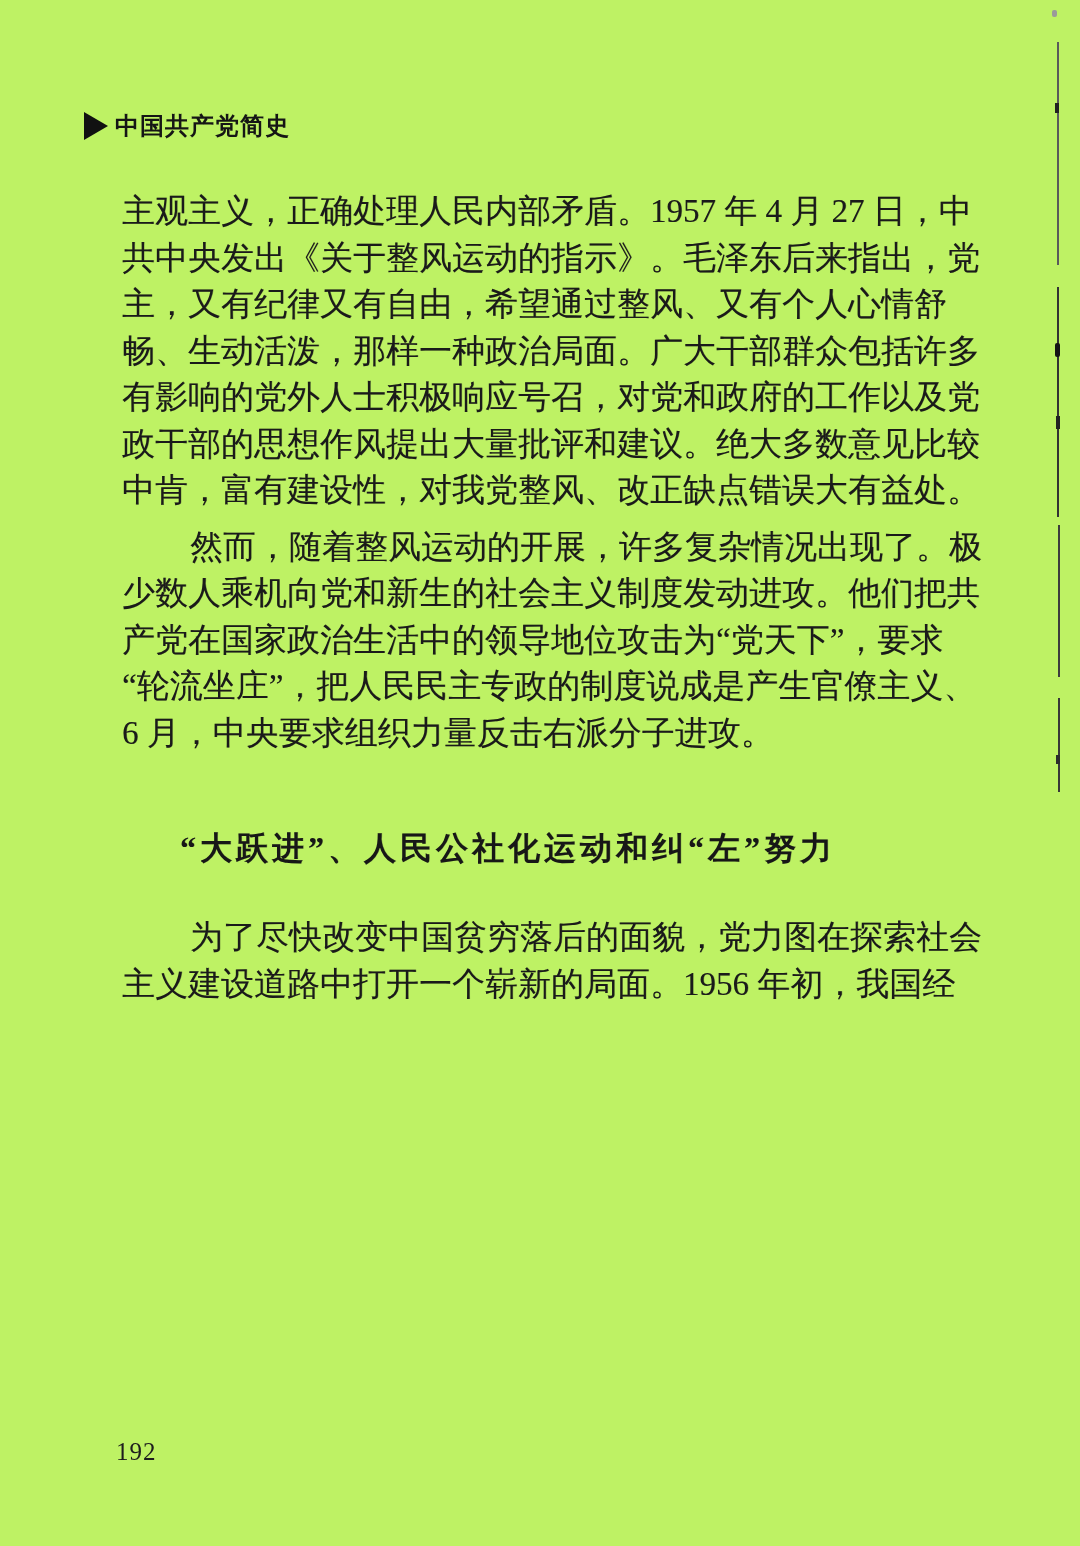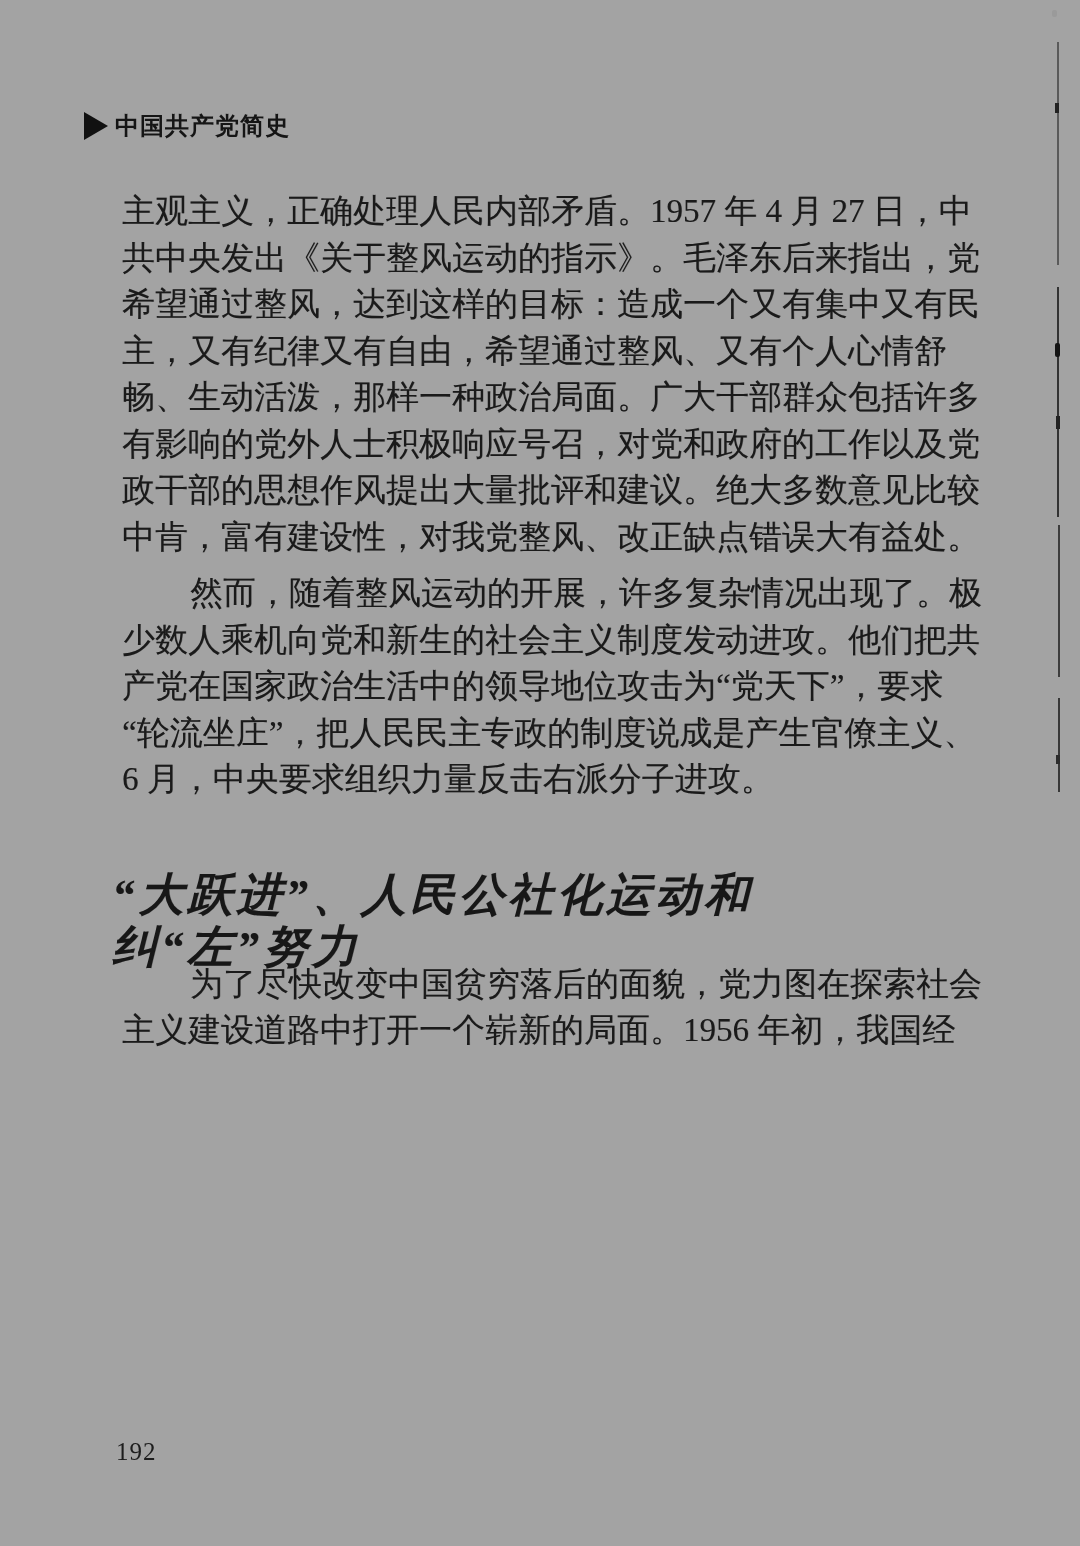--- a/index.html
+++ b/index.html
@@ -4,21 +4,21 @@
 <style>
   html, body {
     margin: 0;
     padding: 0;
     background: #e8e8e8;
   }
   .page {
     position: relative;
     width: 1080px;
     height: 1546px;
-    background: #a3a3a3;
+    background: #bef264;
     overflow: hidden;
     font-family: "Liberation Serif", "DejaVu Serif", serif;
     color: #1a1a1a;
   }
   
   .running-header {
     position: absolute;
     left: 84px;
     top: 110px;
     display: flex;
@@ -57,24 +57,23 @@
     text-justify: inter-character;
     color: #1a1a1a;
     text-shadow: 0.4px 0.4px 0.3px rgba(20,20,20,0.35);
   }
   .text-line.indent { padding-left: 68px; }
   .text-line.short  { text-align-last: left; }
   .section-heading {
     margin: 66px 0 40px 0;
     height: 52px;
     line-height: 52px;
-    text-align: left;
-    font-size: 45px;
+    text-align: center;
+    font-size: 32px;
     font-weight: 700;
-    font-style: italic;
     letter-spacing: 4px;
     color: #171717;
     text-shadow: 0.4px 0.4px 0.3px rgba(20,20,20,0.3);
   }
   .page-number {
     position: absolute;
     left: 116px;
     top: 1438px;
     font-size: 25px;
     color: #1d1d1d;
@@ -103,21 +102,20 @@
   <div class="running-header">
     <span class="tri"></span>
     <span class="header-title">中国共产党简史</span>
   </div>
 
   <div class="main">
     <div>
         <div class="paragraph">
           <div class="text-line">主观主义，正确处理人民内部矛盾。1957 年 4 月 27 日，中</div>
           <div class="text-line">共中央发出《关于整风运动的指示》。毛泽东后来指出，党</div>
-          <div class="text-line">希望通过整风，达到这样的目标：造成一个又有集中又有民</div>
           <div class="text-line">主，又有纪律又有自由，希望通过整风、又有个人心情舒</div>
           <div class="text-line">畅、生动活泼，那样一种政治局面。广大干部群众包括许多</div>
           <div class="text-line">有影响的党外人士积极响应号召，对党和政府的工作以及党</div>
           <div class="text-line">政干部的思想作风提出大量批评和建议。绝大多数意见比较</div>
           <div class="text-line short">中肯，富有建设性，对我党整风、改正缺点错误大有益处。</div>
         </div>
         <div class="paragraph">
           <div class="text-line indent">然而，随着整风运动的开展，许多复杂情况出现了。极</div>
           <div class="text-line">少数人乘机向党和新生的社会主义制度发动进攻。他们把共</div>
           <div class="text-line">产党在国家政治生活中的领导地位攻击为“党天下”，要求</div>

